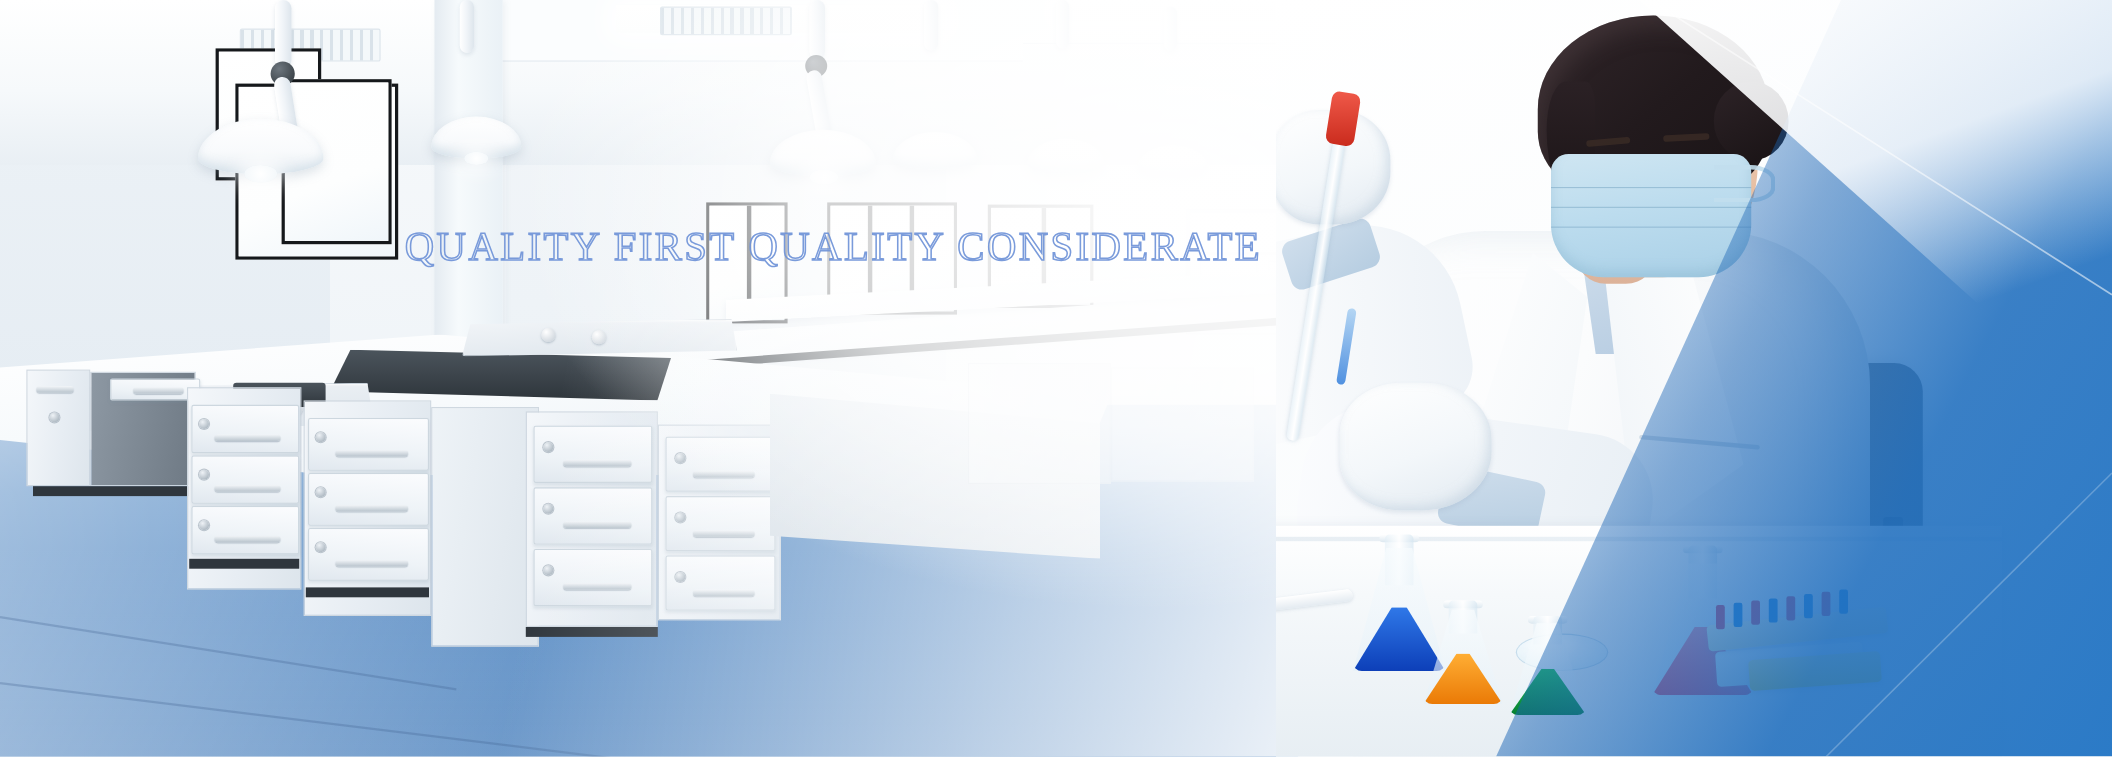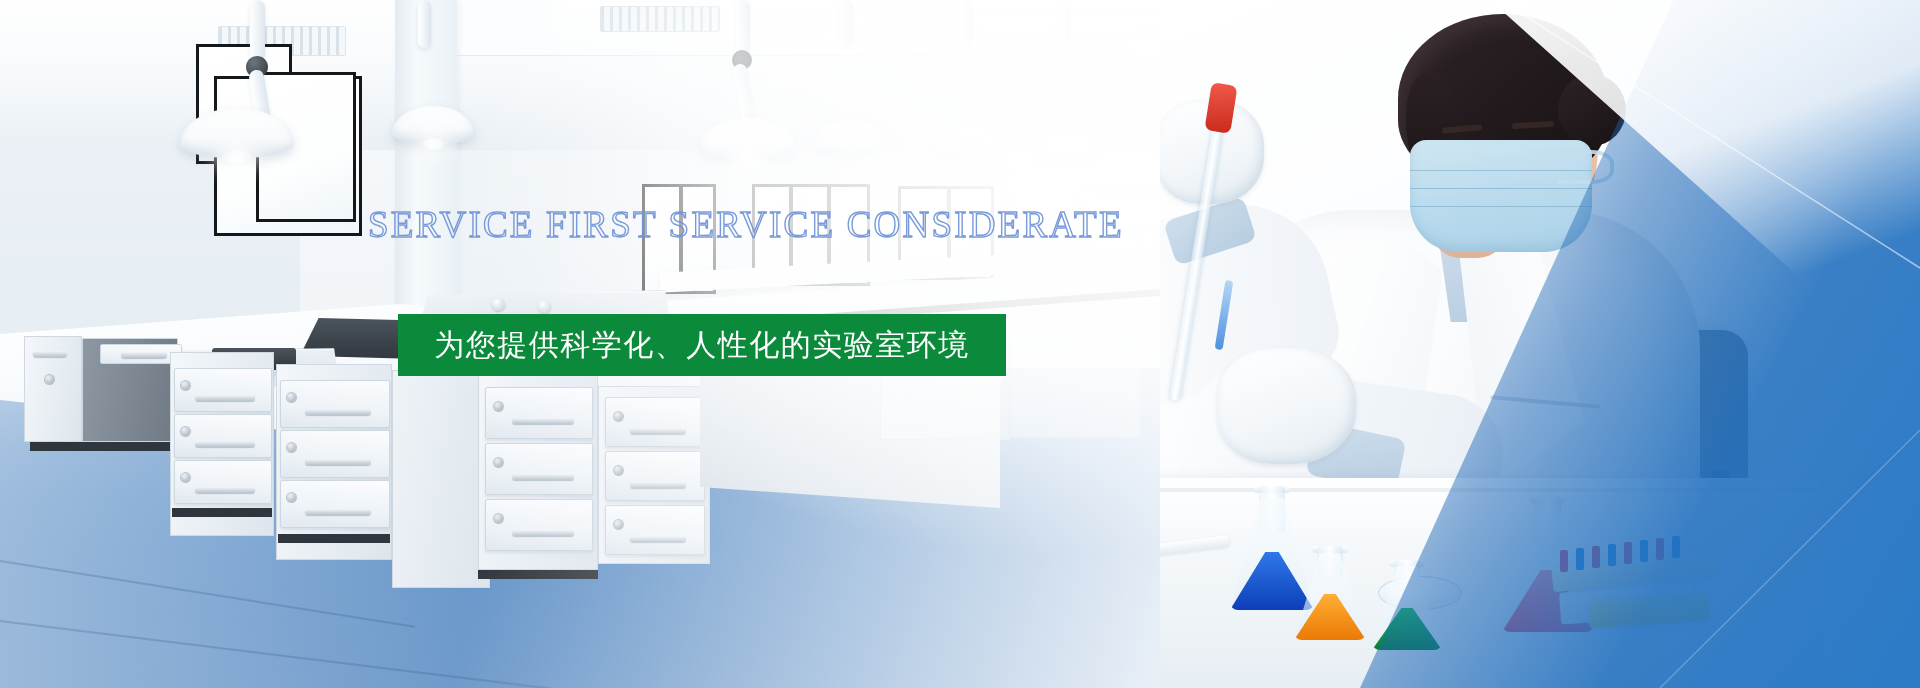--- a/index.html
+++ b/index.html
@@ -729,21 +729,18 @@
 
     <div class="blue-wedge"></div>
     <div class="blue-wedge-2"></div>
     <svg class="wedge-line" viewBox="0 0 560 688" preserveAspectRatio="none">
       <line x1="140" y1="0" x2="560" y2="268" stroke="rgba(255,255,255,.55)" stroke-width="1.6"></line>
       <line x1="300" y1="688" x2="560" y2="430" stroke="rgba(255,255,255,.25)" stroke-width="1.4"></line>
     </svg>
   </div>
 
   <div class="text-area">
-    <div class="en-line">SERVICE FIRST SERVICE CONSIDERATE</div>
-
-
-    <div class="green-bar">
-      <span>为您提供科学化、人性化的实验室环境</span>
-    </div>
+    <div class="en-line">QUALITY FIRST QUALITY CONSIDERATE</div>
+
+
   </div>
 
 </div>
 
 </body></html>

